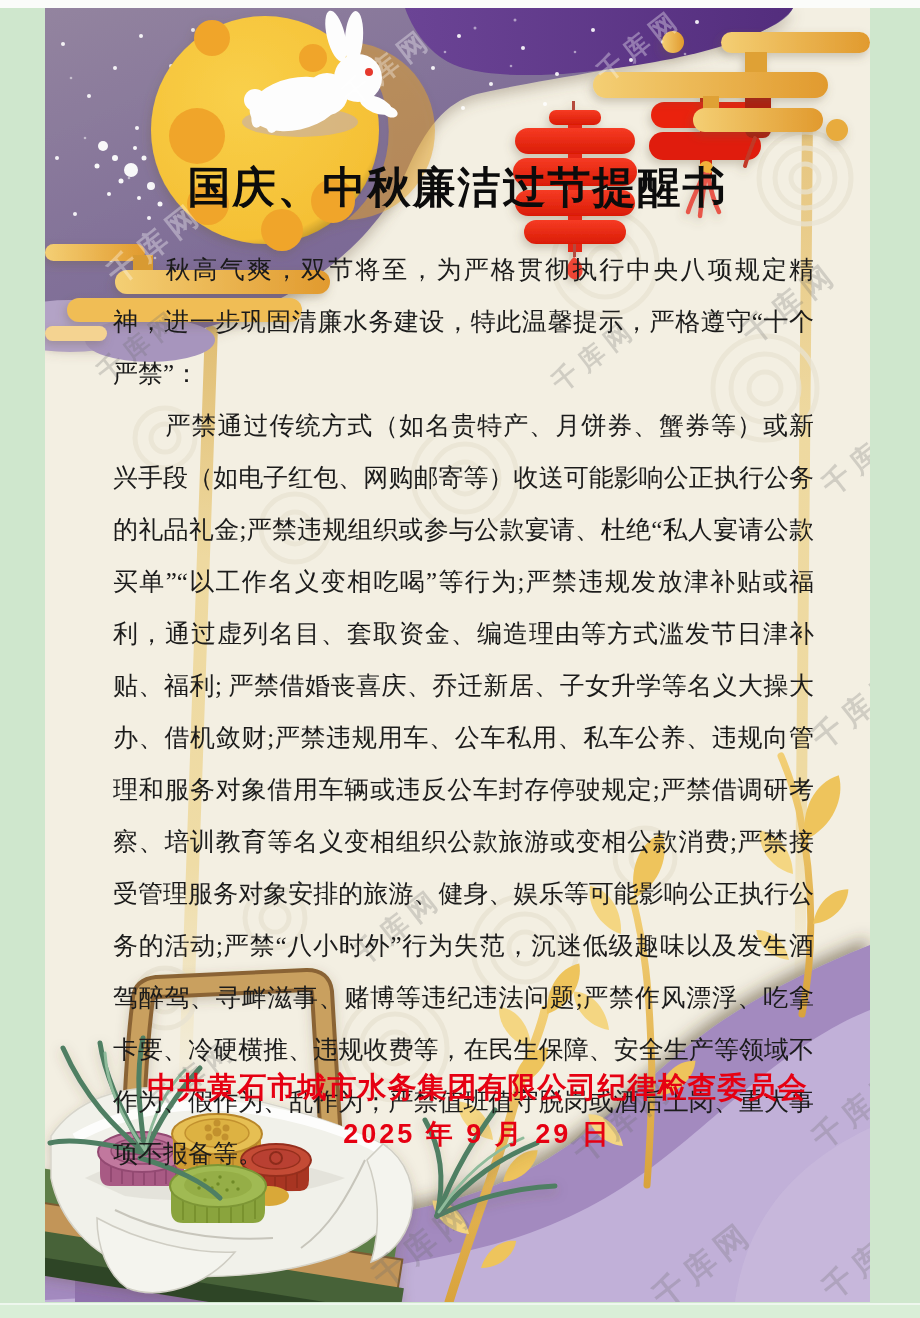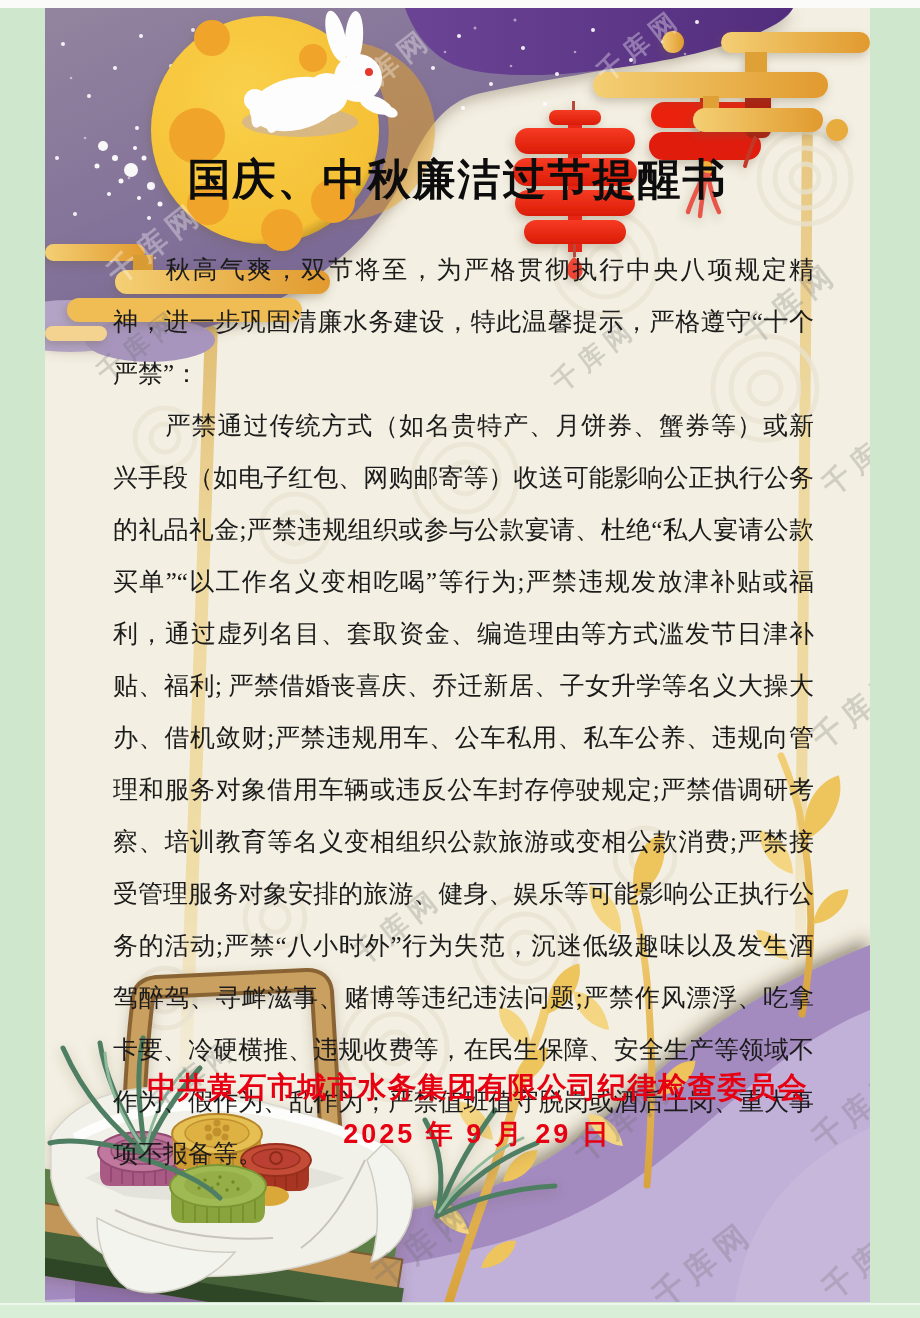--- a/index.html
+++ b/index.html
@@ -14,21 +14,21 @@
     background:linear-gradient(to bottom,#e0bd72,#eed9a0 30%,#efdca6 70%,rgba(239,220,166,0));border-radius:6px;}
   .stripe-right{left:757px;top:108px;width:11px;height:880px;transform:rotate(.5deg);transform-origin:top center;
     background:linear-gradient(to bottom,#e6c47d,#eed9a0 35%,#eedaa2 75%,rgba(238,218,162,0));border-radius:5px;}
   svg.decor{position:absolute;left:0;z-index:3;pointer-events:none;}
   #topArt{top:0;}
   #bottomArt{top:740px;}
   .watermark-layer{position:absolute;inset:0;z-index:6;pointer-events:none;}
   .wm{position:absolute;font-family:"Liberation Sans",sans-serif;font-weight:bold;letter-spacing:7px;
       color:rgba(110,110,110,.26);transform:rotate(-38deg);white-space:nowrap;}
   .wm.light{color:rgba(255,255,255,.34);}
-  .title{position:absolute;left:0;top:114px;width:100%;text-align:center;z-index:8;
+  .title{position:absolute;left:0;top:122px;width:100%;text-align:center;z-index:8;
          font-family:"Liberation Sans",sans-serif;font-weight:900;font-size:43px;letter-spacing:2px;color:#0c0c0c;}
   .body-text{position:absolute;left:68px;top:236px;width:701px;z-index:8;
          font-family:"Liberation Serif",serif;font-size:25px;line-height:52px;color:#1b1b1b;
          text-align:justify;}
   .body-text p{margin:0;text-indent:2.1em;}
   .body-text .seg-b{font-weight:400;}
   .signature{position:absolute;left:0;top:1060px;width:100%;text-align:center;z-index:8;
          color:#e60012;font-family:"Liberation Sans",sans-serif;font-weight:bold;
          padding-left:40px;box-sizing:border-box;}
   .sig-org{font-size:29px;letter-spacing:1px;}

